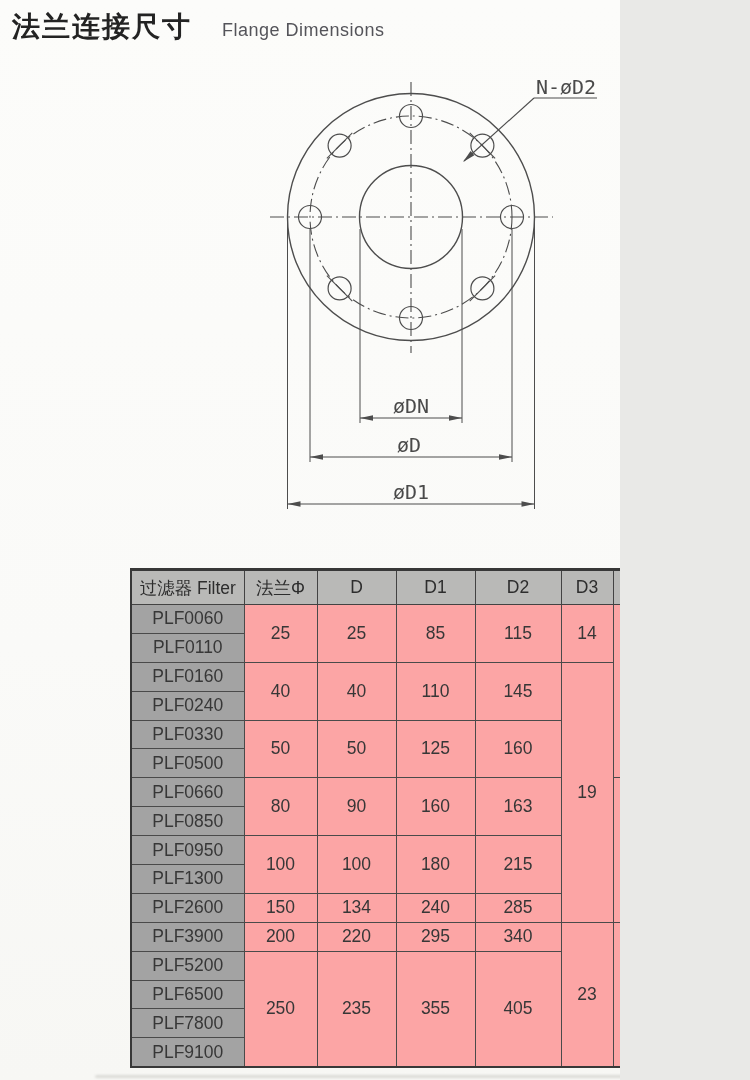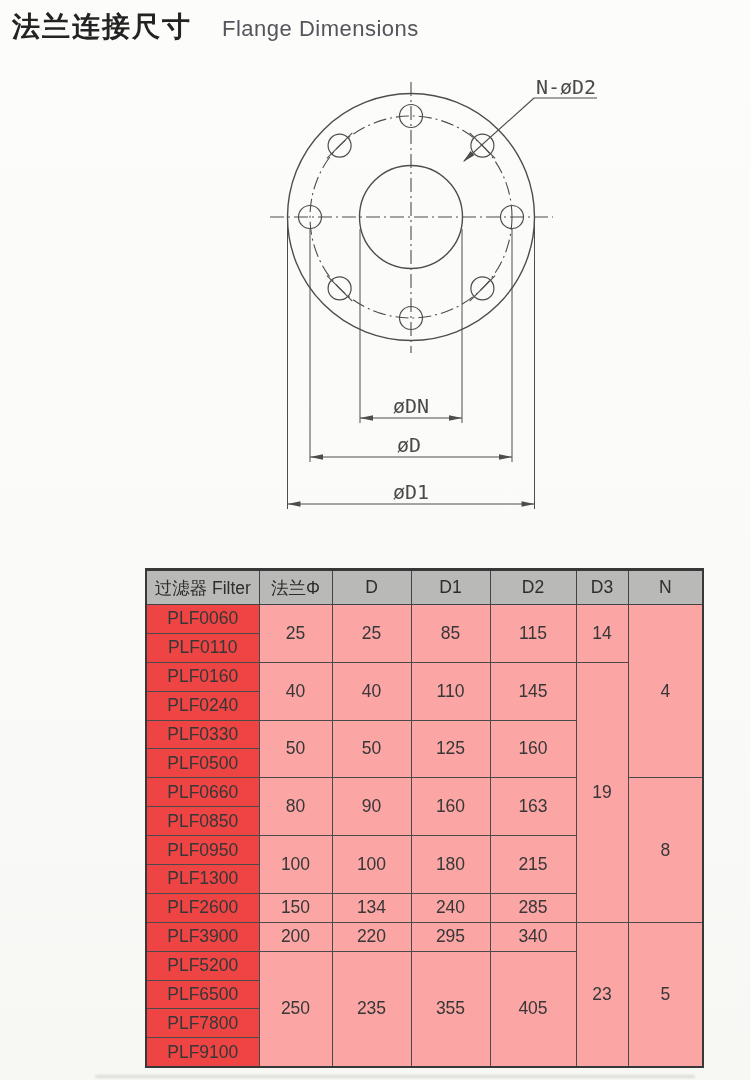--- a/index.html
+++ b/index.html
@@ -1,40 +1,40 @@
 <!DOCTYPE html>
 <html><head>
 <meta charset="utf-8">
 <style>
   html,body{margin:0;padding:0;background:#e9e9e7;}
   .sheet{
-    position:relative;width:750px;height:1080px;overflow:hidden;
+    position:relative;width:620px;height:1080px;overflow:hidden;
     background:linear-gradient(180deg,#fcfcfa 0%,#fafaf8 60%,#f7f7f4 100%);
     font-family:"Liberation Sans","DejaVu Sans",sans-serif;
   }
   .titlebar{position:absolute;top:12px;left:12px;display:flex;align-items:baseline;}
   .title-zh{font-size:28px;font-weight:bold;color:#232323;letter-spacing:2px;margin:0;line-height:1.1;}
-  .title-en{font-size:22px;color:#54545a;margin-left:30px;letter-spacing:0.5px;}
+  .title-en{font-size:18px;color:#54545a;margin-left:30px;letter-spacing:0.5px;}
   .drawing{position:absolute;left:0;top:0;}
   .drawing text{font-family:"DejaVu Sans Mono","Liberation Mono",monospace;fill:#4a4a4a;}
   table.dims{
-    position:absolute;left:145px;top:568px;width:557px;
+    position:absolute;left:130px;top:568px;width:557px;
     border-collapse:collapse;table-layout:fixed;
     background:#f1f1ef;border:2px solid #383838;
   }
   table.dims th{
     background:#b9b9b7;height:33px;font-weight:normal;font-size:17.5px;color:#2d2d2d;
     border:1px solid #434343;border-top:3px solid #383838;padding:0;text-align:center;
   }
   table.dims td{
     height:27.9px;padding:0;text-align:center;vertical-align:middle;
     font-size:17.5px;color:#373737;border:1px solid #4a4a4a;
     background:#fca5a5;
   }
-  table.dims td.c-filter{background:#ef4444;}
+  table.dims td.c-filter{background:#a3a3a3;}
   .page-shadow{position:absolute;left:95px;top:1075px;width:600px;height:3px;
     background:#dcdcd8;filter:blur(1px);border-radius:2px;}
 </style>
 </head>
 <body>
 
 <div class="sheet">
 
   <div class="titlebar">
     <h1 class="title-zh">法兰连接尺寸</h1>

